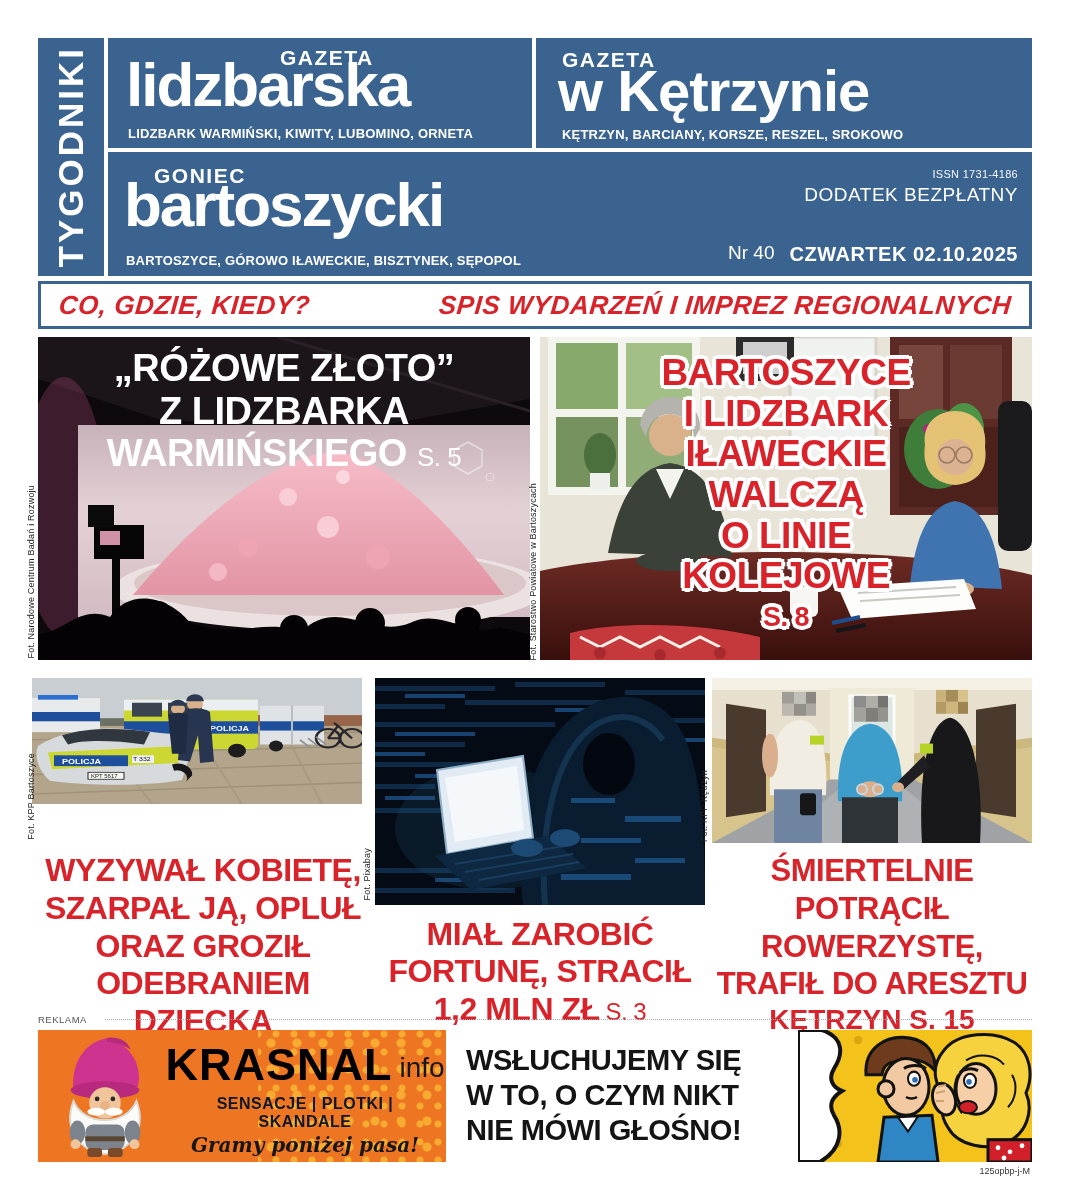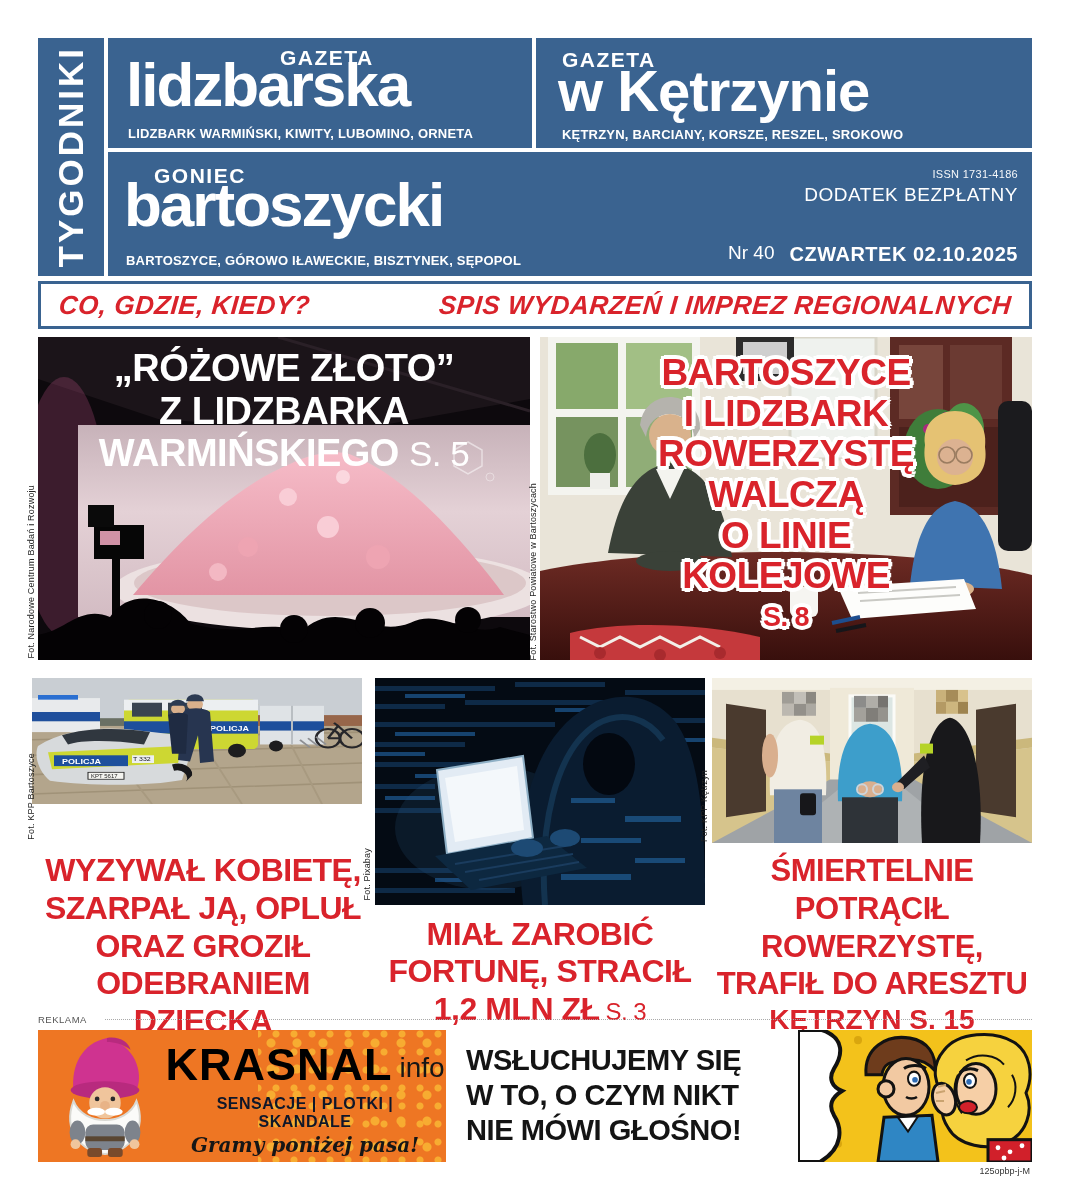--- a/index.html
+++ b/index.html
@@ -43,21 +43,21 @@
   .events-text { color:#d9232b; font-weight:700; font-style:italic; font-size:26px; transform:skewX(-5deg);
                  letter-spacing:.5px; white-space:nowrap; }
 
   
   .feature { position:absolute; top:337px; height:323px; overflow:hidden; }
   .f1 { left:38px;  width:492px; }
   .f2 { left:540px; width:492px; }
   .feature svg, .story-img svg, .ad-comic svg { position:absolute; left:0; top:0; width:100%; height:100%; display:block; }
   .f-head { position:absolute; left:0; right:0; top:10px; text-align:center; font-weight:700; color:#fff;
             font-size:38px; line-height:1.12; letter-spacing:-.5px; z-index:3; }
-  .f-head .pg { font-weight:400; font-size:35px; margin-left:10px; }
+  .f-head .pg { font-weight:400; font-size:26px; margin-left:10px; }
   .f2 .f-head { top:16px; font-size:37px; line-height:1.1; color:#d9232b;
     text-shadow:-3px -3px 0 #fff,3px -3px 0 #fff,-3px 3px 0 #fff,3px 3px 0 #fff,0 -4px 0 #fff,0 4px 0 #fff,-4px 0 0 #fff,4px 0 0 #fff; }
   .f2 .pg-line { font-size:27px; margin-top:6px; font-weight:700; }
 
   
   .story-img { position:absolute; overflow:hidden; }
   .si1 { left:32px;  top:678px; width:330px; height:126px; }
   .si2 { left:375px; top:678px; width:330px; height:227px; }
   .si3 { left:712px; top:678px; width:320px; height:165px; }
   .story-head { position:absolute; text-align:center; color:#d9232b; font-weight:700; letter-spacing:-.5px; }
@@ -245,21 +245,21 @@
       <line x1="296" y1="294" x2="326" y2="288" stroke="#16161a" stroke-width="4"></line>
       <path d="M30,296 C80,284 160,286 220,300 L220,323 L30,323 Z" fill="#c5393c"></path>
       <path d="M40,300 l20,10 l20,-10 l20,10 l20,-10 l20,10 l20,-10 l20,10" fill="none" stroke="#f2eFe8" stroke-width="3"></path>
       <circle cx="60" cy="316" r="6" fill="#a82a2e"></circle>
         <circle cx="120" cy="318" r="6" fill="#a82a2e"></circle>
         <circle cx="180" cy="316" r="6" fill="#a82a2e"></circle>
     </svg>
     <div class="f-head">
       <span>BARTOSZYCE</span><br>
       <span>I LIDZBARK</span><br>
-      <span>ROWERZYSTĘ</span><br>
+      <span>IŁAWECKIE</span><br>
       <span>WALCZĄ</span><br>
       <span>O LINIE</span><br>
       <span>KOLEJOWE</span>
       <div class="pg-line">S. 8</div>
     </div>
   </section>
 
   <div class="story-img si1">
     <svg viewBox="0 0 330 163" preserveAspectRatio="none">
       <rect width="330" height="163" fill="#c9ced3"></rect>

